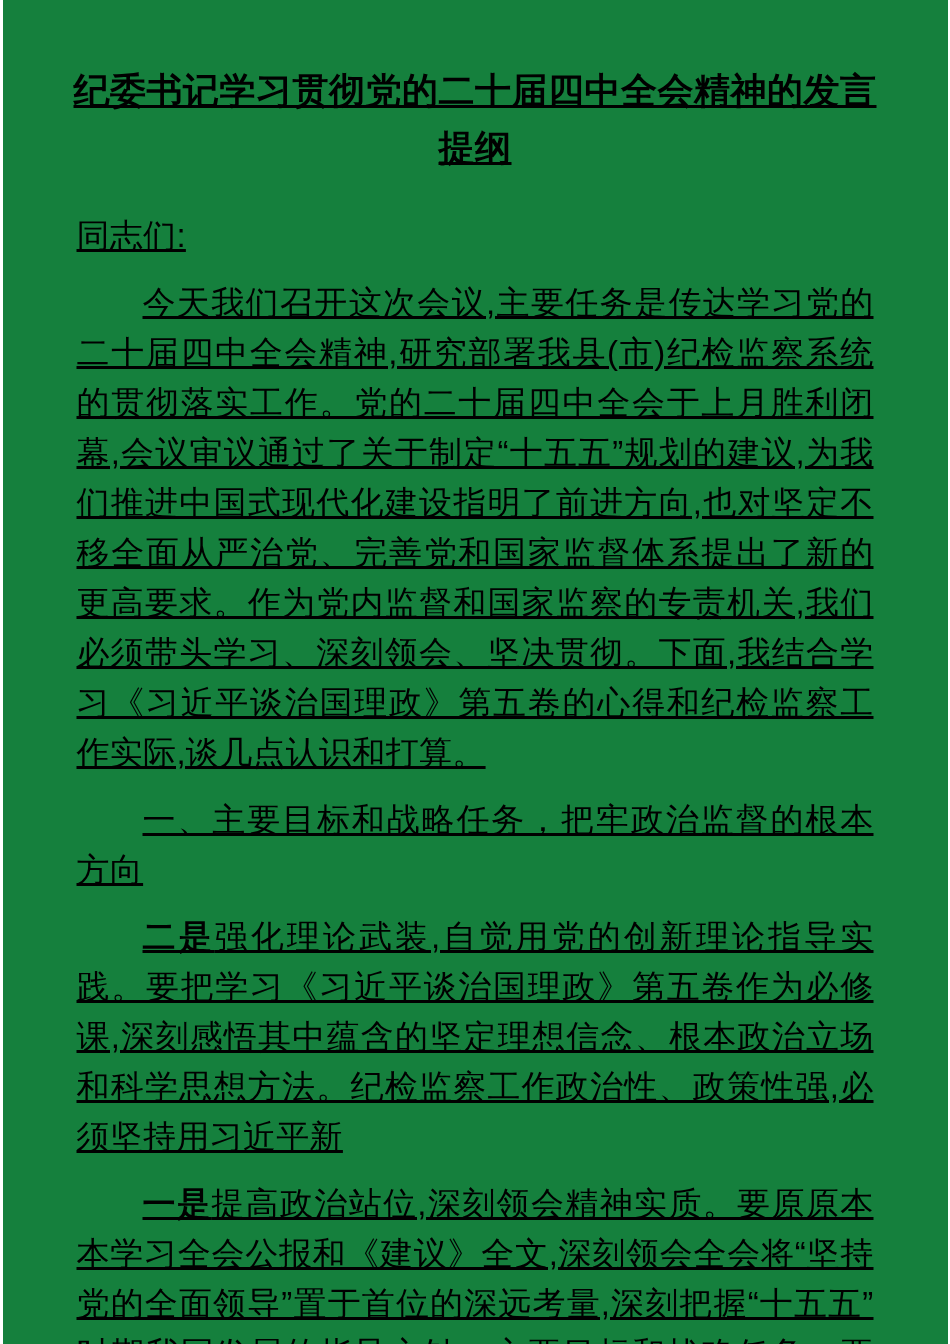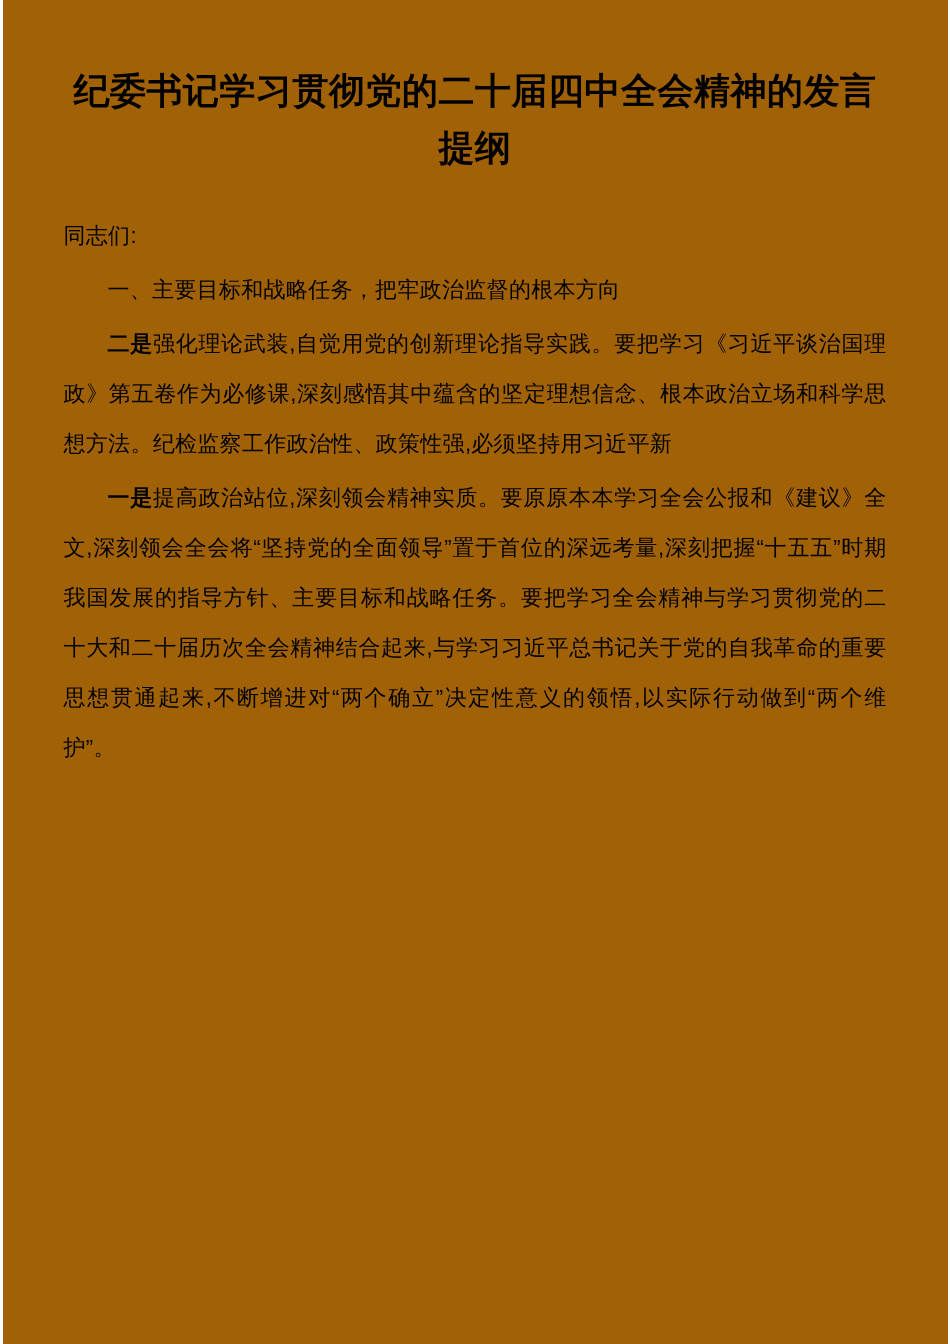--- a/index.html
+++ b/index.html
@@ -5,38 +5,39 @@
   html, body {
     margin: 0;
     padding: 0;
     background: #ffffff;
   }
   .page {
     position: relative;
     width: 945px;
     height: 1344px;
     margin: 0 auto;
-    background: #a16207;
+    background: #15803d;
     color: #000000;
     font-family: "Liberation Sans", sans-serif;
     box-sizing: border-box;
     padding: 62px 57px 0 57px;
     overflow: hidden;
+    text-decoration: underline;
   }
   .doc-title {
     font-size: 36px;
     font-weight: bold;
     line-height: 57px;
     text-align: center;
     margin: 0 0 35px 0;
     letter-spacing: 0.5px;
   }
   .doc-body p {
-    margin: 4px;
-    font-size: 22px;
+    margin: 17px;
+    font-size: 33px;
     line-height: 50px;
     text-align: justify;
     text-justify: inter-ideograph;
     letter-spacing: 0.3px;
   }
   .doc-body p.indent {
     text-indent: 2em;
   }
   .salutation {
     text-indent: 0;
@@ -52,20 +53,23 @@
 <body>
 
 <div class="page">
 
   <h1 class="doc-title">纪委书记学习贯彻党的二十届四中全会精神的发言提纲</h1>
 
   <div class="doc-body">
 
     <p class="salutation">同志们:</p>
 
+    <p class="indent">
+      <span>今天我们召开这次会议,主要任务是传达学习党的二十届四中全会精神,研究部署我县(市)纪检监察系统的贯彻落实工作。党的二十届四中全会于上月胜利闭幕,会议审议通过了关于制定“十五五”规划的建议,为我们推进中国式现代化建设指明了前进方向,也对坚定不移全面从严治党、完善党和国家监督体系提出了新的更高要求。作为党内监督和国家监察的专责机关,我们必须带头学习、深刻领会、坚决贯彻。下面,我结合学习《习近平谈治国理政》第五卷的心得和纪检监察工作实际,谈几点认识和打算。</span>
+    </p>
 
     <p class="indent section-heading">
       <span>一、主要目标和战略任务，把牢政治监督的根本方向</span>
     </p>
 
 
     <p class="indent">
       <span class="lead">二是</span><span>强化理论武装,自觉用党的创新理论指导实践。要把学习《习近平谈治国理政》第五卷作为必修课,深刻感悟其中蕴含的坚定理想信念、根本政治立场和科学思想方法。纪检监察工作政治性、政策性强,必须坚持用习近平新</span>
     </p>
 

